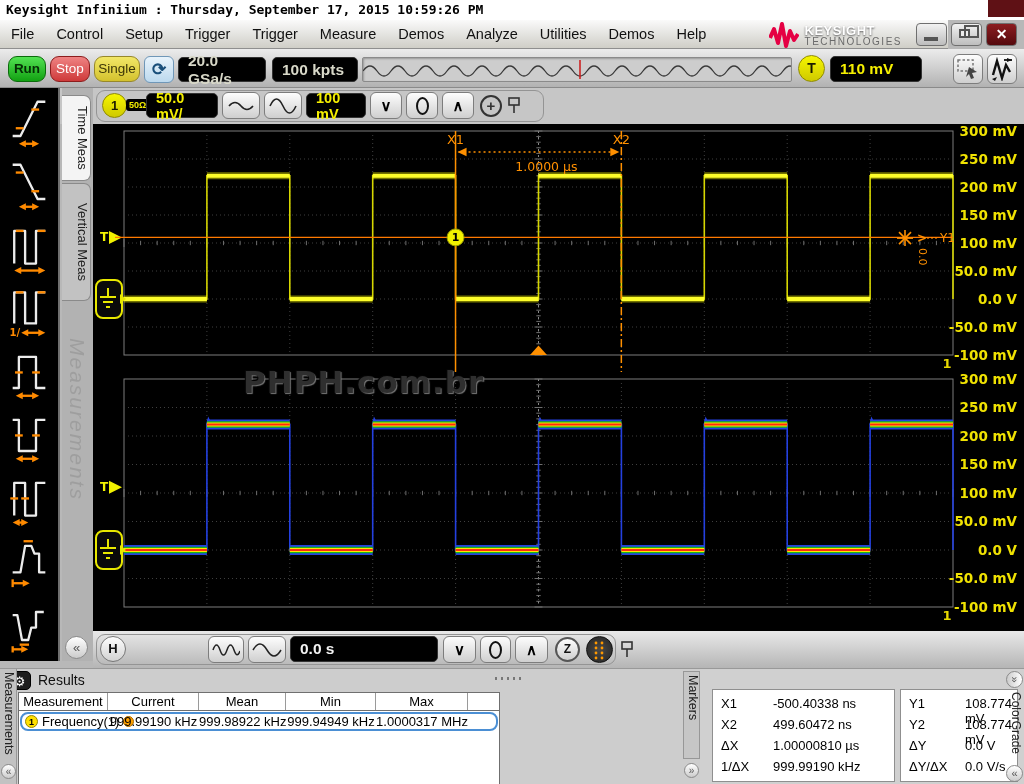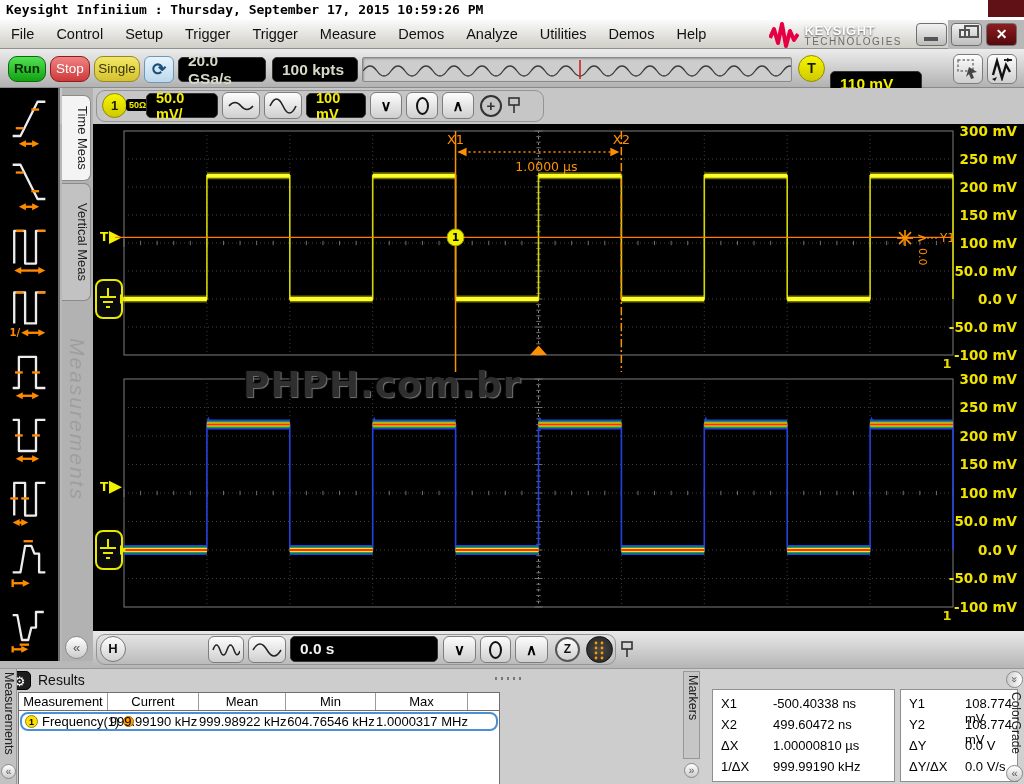--- a/index.html
+++ b/index.html
@@ -73,21 +73,21 @@
     font-size:13px; color:#222; border:1px solid #8a8a8a; border-left:0; border-radius:0 7px 7px 0; }
   .vtab.sel { background:#f4f4f4; }
   .vtab.unsel { background:#c2c2c2; }
   .ghostlbl { position:absolute; left:3px; top:250px; writing-mode:vertical-rl;
     font-size:21px; font-style:italic; color:#8f8f8f; opacity:.55; letter-spacing:2px; }
   .circlebtn { position:absolute; border-radius:50%; background:linear-gradient(#fff,#ccc);
     border:1px solid #8a8a8a; color:#555; text-align:center; }
 
   
   .plot { left:93px; top:124px; width:931px; height:507px; background:#000; }
-  .watermark { left:150px; top:240px; font-size:36px; font-weight:bold; letter-spacing:1px;
+  .watermark { left:150px; top:240px; font-size:31px; font-weight:bold; letter-spacing:1px;
     color:#2f2f2f; text-shadow:-1px -1px 1px #050505, 1px 1px 1px #777; font-family:"DejaVu Sans",sans-serif;}
 
   
   .hbar { left:93px; top:631px; width:931px; height:37px; background:linear-gradient(#e9e9e9,#b5b5b5); }
   .hgroup { left:3px; top:3px; width:520px; height:31px; border:1px solid #949494; border-radius:9px; }
   .hcircle { left:7px; top:5px; width:26px; height:26px; border-radius:50%;
     background:linear-gradient(#fdfdfd,#d2d2d2); border:1px solid #777; color:#111;
     font-weight:bold; font-size:13px; text-align:center; line-height:24px; }
   .zcircle { left:429px; top:6px; width:25px; height:25px; border-radius:50%;
     background:linear-gradient(#fdfdfd,#cfcfcf); border:2px solid #555; color:#111;
@@ -174,21 +174,21 @@
     <div class="sqbtn refreshbtn abs">⟳</div>
     <div class="lcd" style="left:178px; top:8px; width:88px; height:25px;">20.0 GSa/s</div>
     <div class="lcd" style="left:272px; top:8px; width:86px; height:25px;">100 kpts</div>
     <div class="abs strip">
       <svg id="stripsvg" width="428" height="23">
           <path d="M0,13 q7,-10 14,0 q7,10 14,0 q7,-10 14,0 q7,10 14,0 q7,-10 14,0 q7,10 14,0 q7,-10 14,0 q7,10 14,0 q7,-10 14,0 q7,10 14,0 q7,-10 14,0 q7,10 14,0 q7,-10 14,0 q7,10 14,0 q7,-10 14,0 q7,10 14,0 q7,-10 14,0 q7,10 14,0 q7,-10 14,0 q7,10 14,0 q7,-10 14,0 q7,10 14,0 q7,-10 14,0 q7,10 14,0 q7,-10 14,0 q7,10 14,0 q7,-10 14,0 q7,10 14,0 q7,-10 14,0 q7,10 14,0 q7,-10 14,0 q7,10 14,0" fill="none" stroke="#3a3a3a" stroke-width="1.3"></path>
           <line x1="217" y1="2" x2="217" y2="21" stroke="#cc2222" stroke-width="1.6"></line>
         </svg>
     </div>
     <div class="abs tcircle">T</div>
-    <div class="lcd yellow" style="left:830px; top:7px; width:92px; height:26px;margin-top:15px;">110 mV</div>
+    <div class="lcd yellow" style="left:830px; top:7px; width:92px; height:26px;">110 mV</div>
     <div class="sqbtn tb-icon" style="left:953px;">
       <svg width="24" height="22" viewBox="0 0 24 22">
         <rect x="2" y="2" width="15" height="11" fill="none" stroke="#777" stroke-width="1.5" stroke-dasharray="2.5,2"></rect>
         <polygon points="13,9 21,14 16,15 18,20 15,21 13,16 10,19" fill="#444"></polygon>
       </svg>
     </div>
     <div class="sqbtn tb-icon" style="left:987px;">
       <svg width="24" height="24" viewBox="0 0 24 24">
         <polyline points="3,18 7,4 12,21 16,8 20,15" fill="none" stroke="#111" stroke-width="2.4"></polyline>
         <line x1="14" y1="3" x2="22" y2="3" stroke="#111" stroke-width="1.8"></line>
@@ -727,21 +727,21 @@
           <div class="rhcell" style="border-right: none;"></div>
         </div>
         <div class="rdrow">
           <div class="rdcell namecell">
             <span class="badge1">1</span>
             <span>Frequency(1)</span>
             <span class="orangedot"></span>
           </div>
           <div class="rdcell">999.99190 kHz</div>
           <div class="rdcell">999.98922 kHz</div>
-          <div class="rdcell">604.76546 kHz</div>
+          <div class="rdcell">999.94949 kHz</div>
           <div class="rdcell">1.0000317 MHz</div>
           <div class="rdcell"></div>
         </div>
       </div>
 
     <div class="abs markerstab">
       <div class="vtext">Markers</div>
     </div>
     <div class="circlebtn" style="left:684px; top:94px; width:15px; height:15px; font-size:10px; line-height:13px;">»</div>
 

